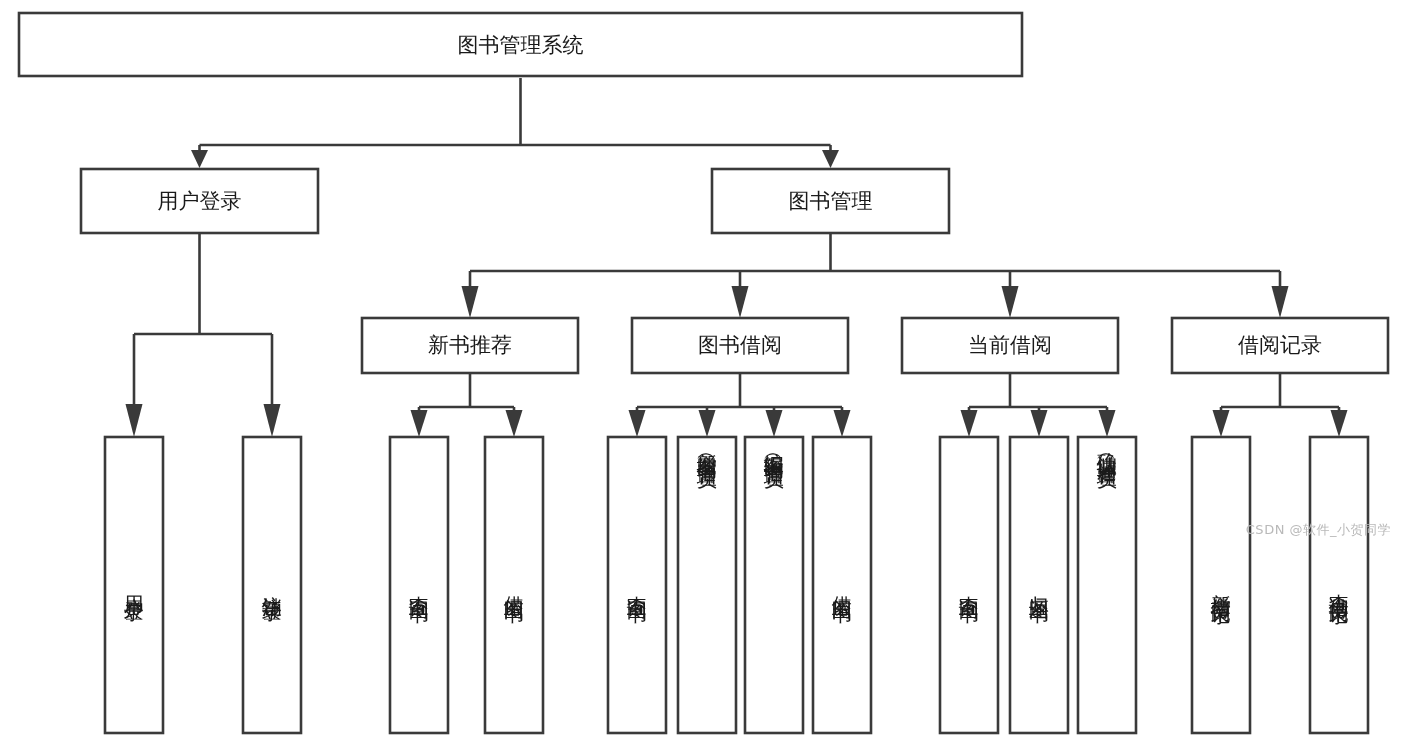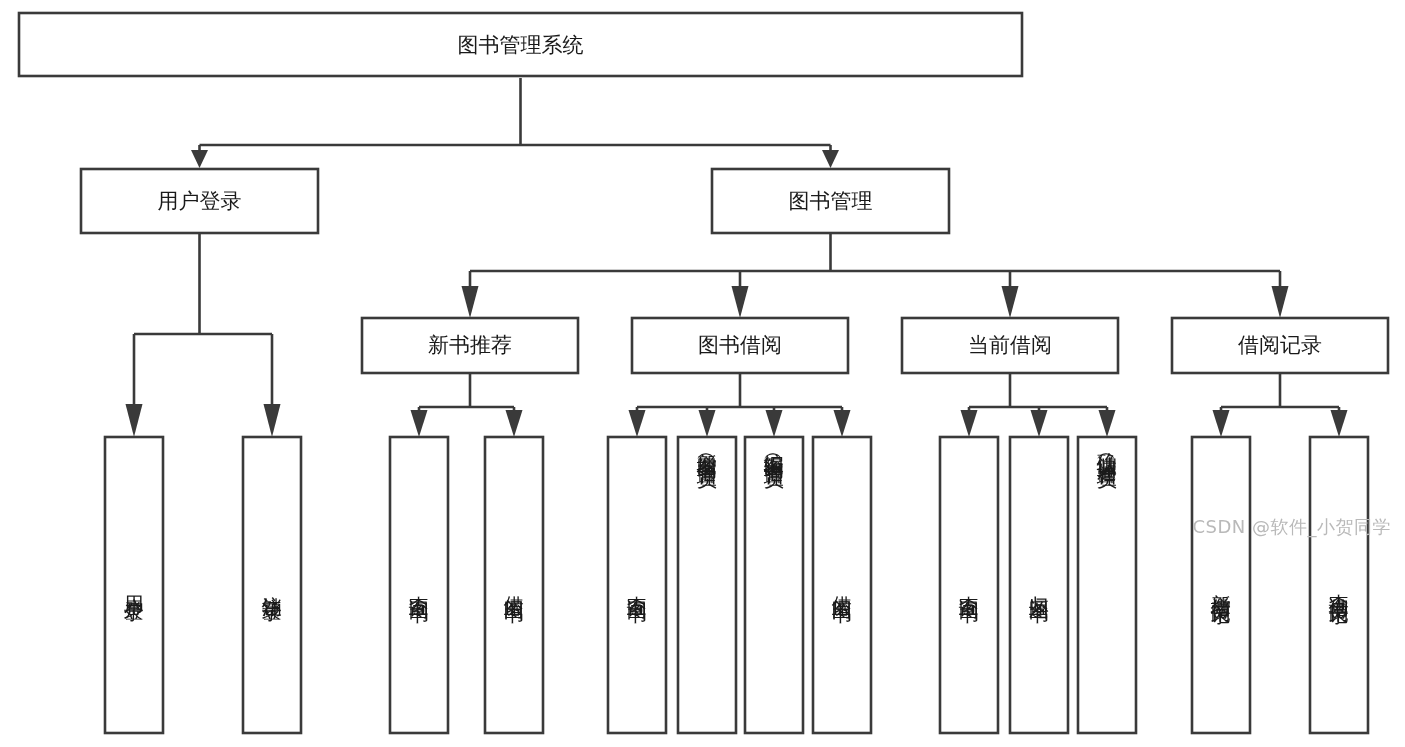--- a/index.html
+++ b/index.html
@@ -65,21 +65,21 @@
     line-height: 1.12;
     letter-spacing: 2.5px;
     color: #1a1a1a;
     white-space: nowrap;
   }
   .watermark {
     position: absolute;
     right: 14px;
     bottom: 6px;
     font-family: "DejaVu Sans", "Liberation Sans", sans-serif;
-    font-size: 18px;
+    font-size: 13px;
     color: #b9b9b9;
     letter-spacing: 0.5px;
     user-select: none;
   }
 </style>
 </head>
 <body>
 
 <div id="diagram-root">
 

